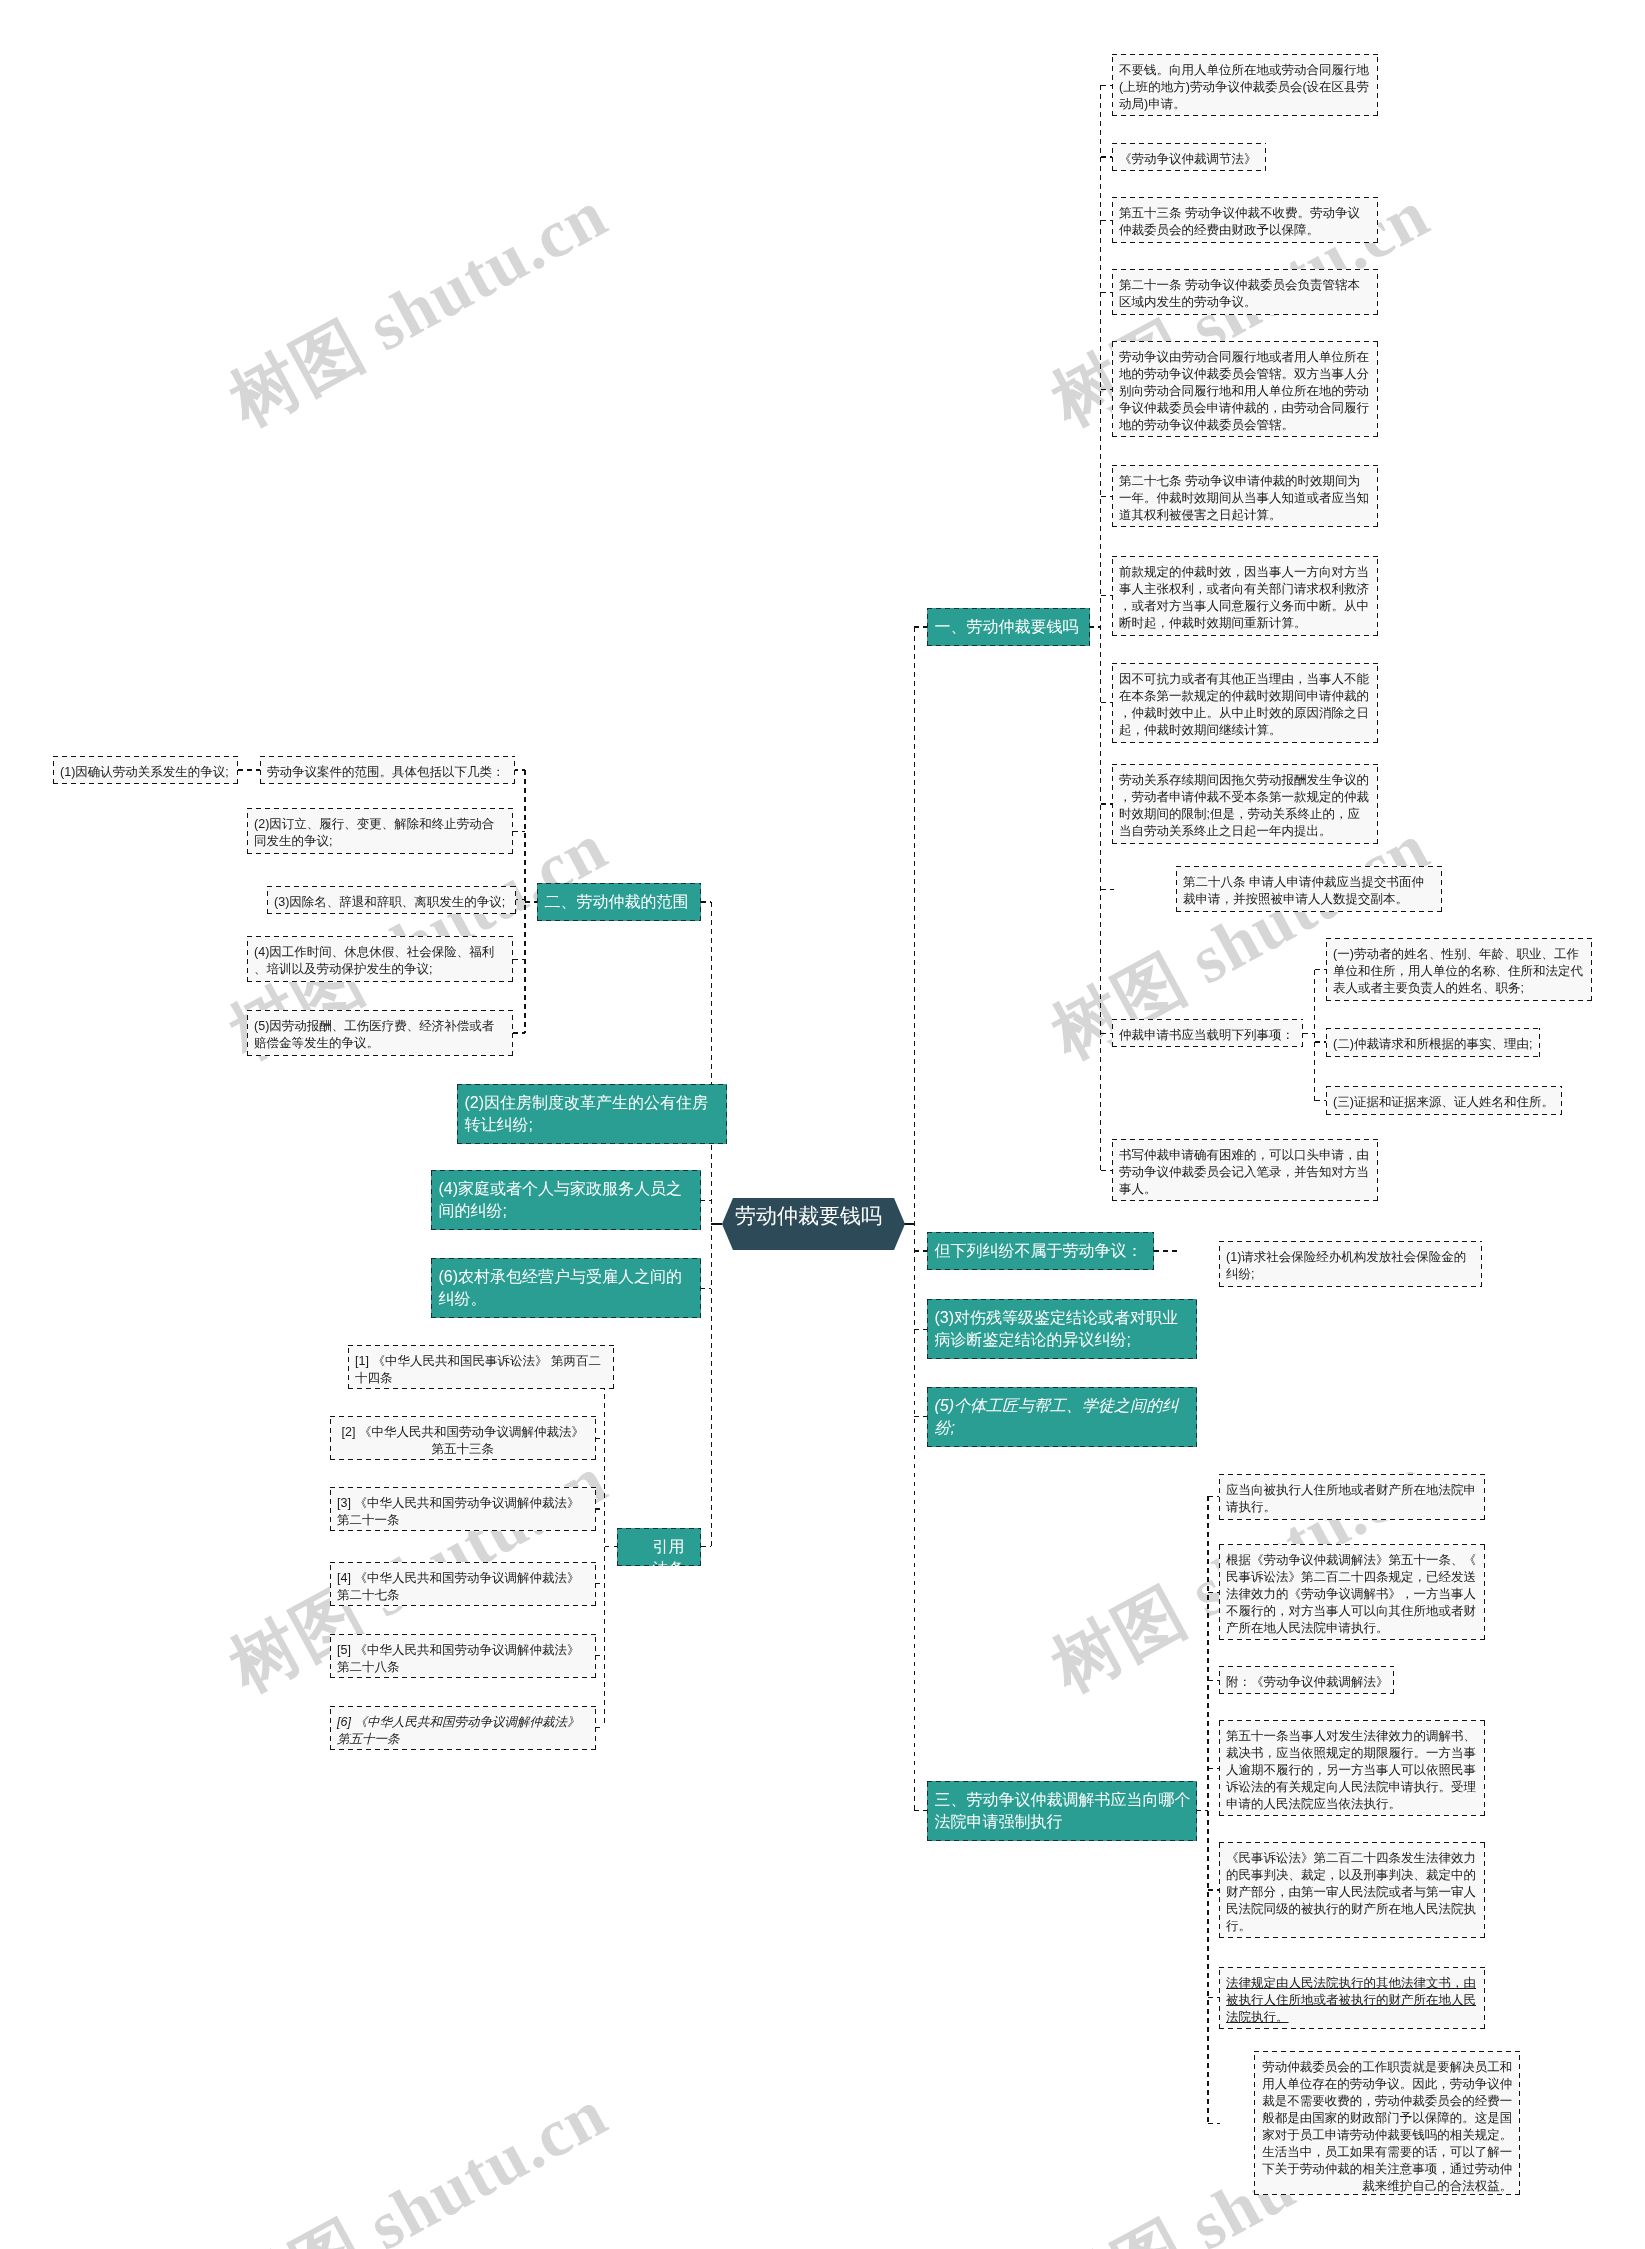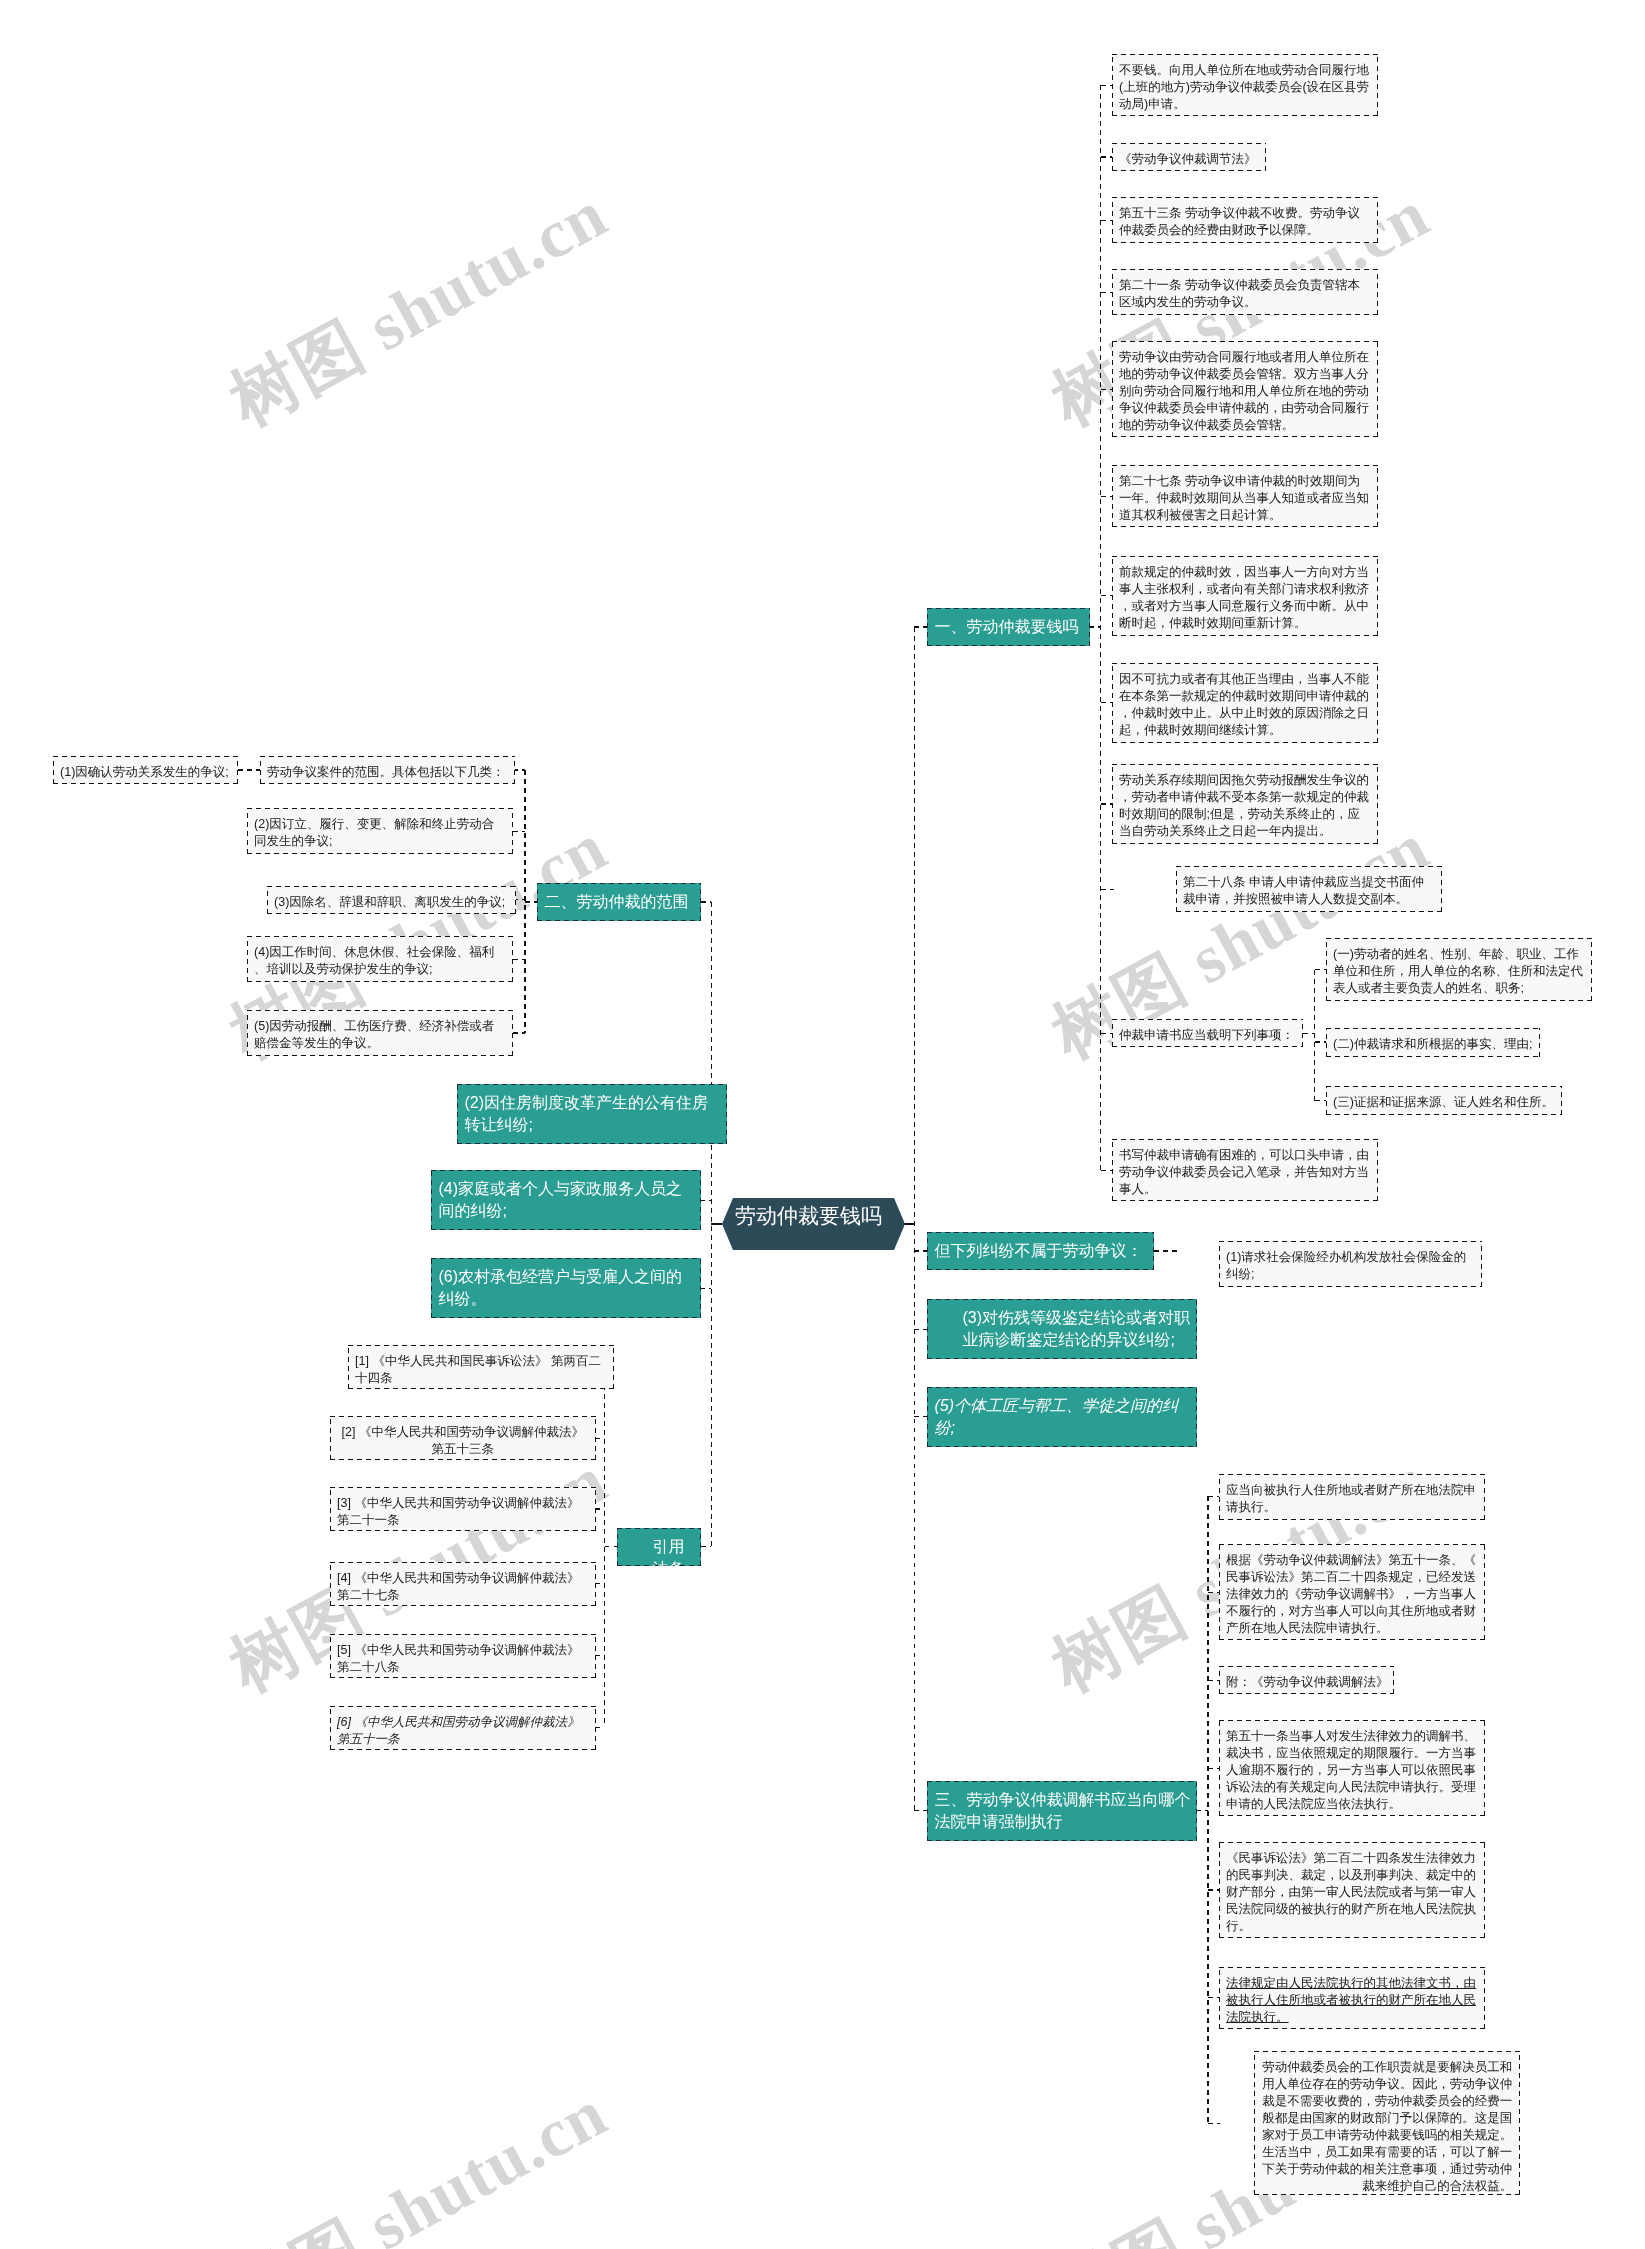--- a/index.html
+++ b/index.html
@@ -214,21 +214,21 @@
   <span>(6)农村承包经营户与受雇人之间的纠纷。</span>
   </div>
 
 <div class="node green" style="left:927px;top:1232px;width:227px;height:38px;">
   <span>但下列纠纷不属于劳动争议：</span>
   </div>
 <div class="node plain" style="left:1219px;top:1241px;width:263px;height:46px;">
   <span>(1)请求社会保险经办机构发放社会保险金的纠纷;</span>
   </div>
 
-<div class="node green" style="left:927px;top:1299px;width:270px;height:60px;padding-left:28px;">
+<div class="node green" style="left:927px;top:1299px;width:270px;height:60px;">
   <span>(3)对伤残等级鉴定结论或者对职业病诊断鉴定结论的异议纠纷;</span>
   </div>
 
 <div class="node green" style="left:927px;top:1387px;width:270px;height:60px;font-style:italic;">
   <span>(5)个体工匠与帮工、学徒之间的纠纷;</span>
   </div>
 
 <div class="node green" style="left:927px;top:1781px;width:270px;height:60px;">
   <span>三、劳动争议仲裁调解书应当向哪个法院申请强制执行</span>
   </div>

